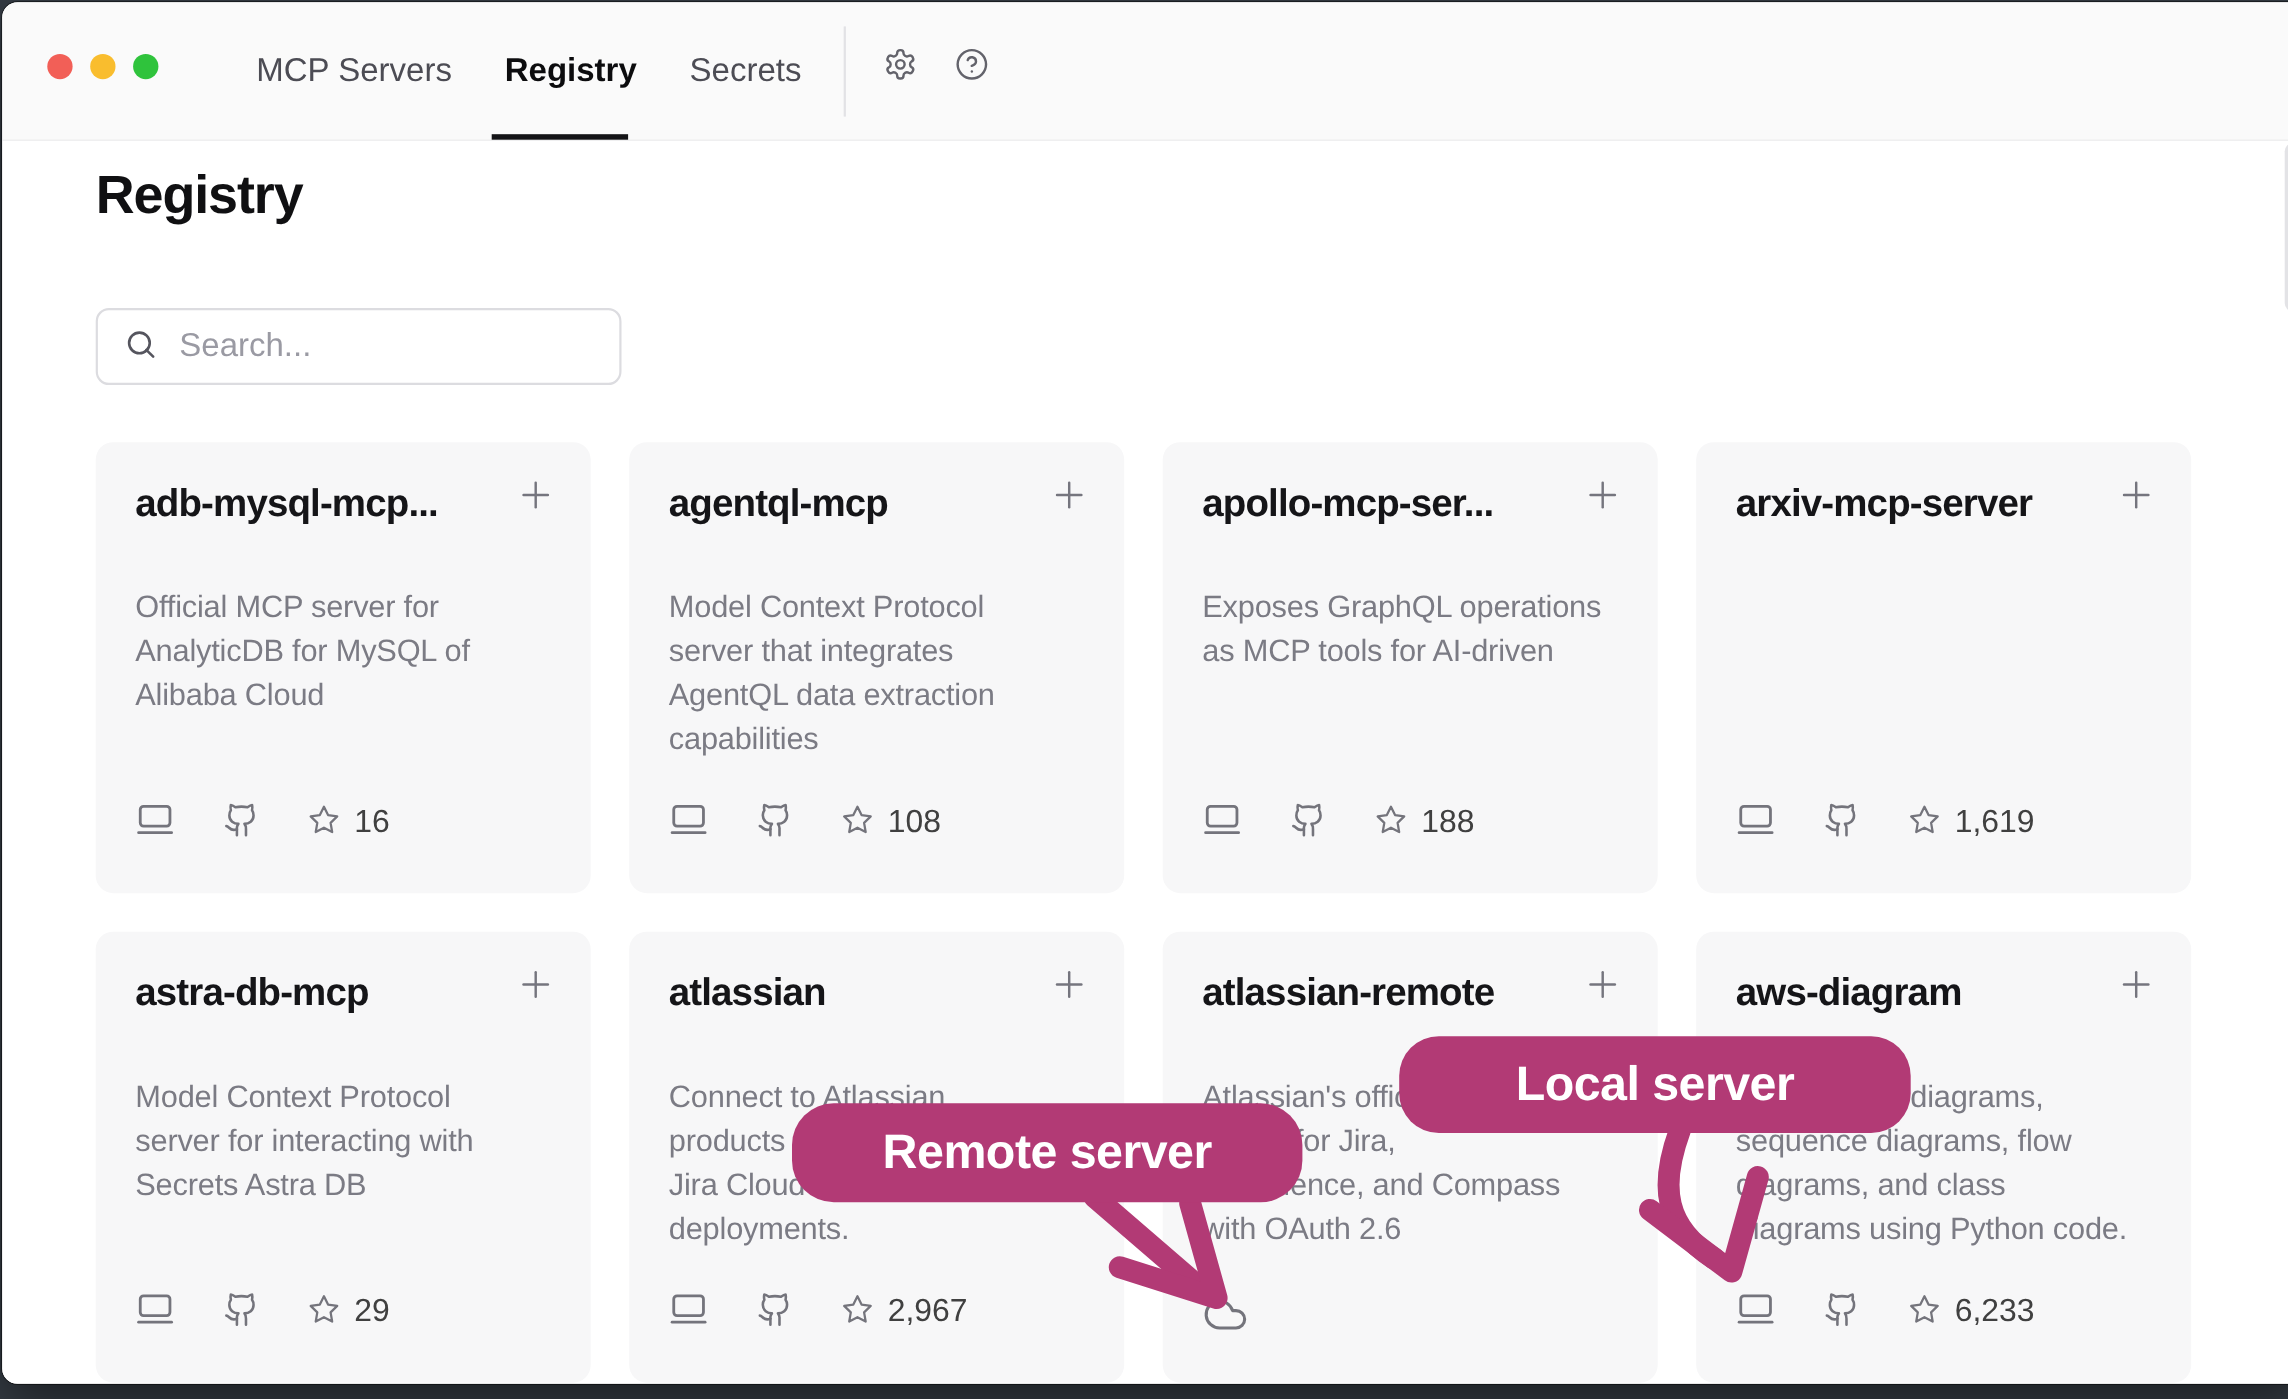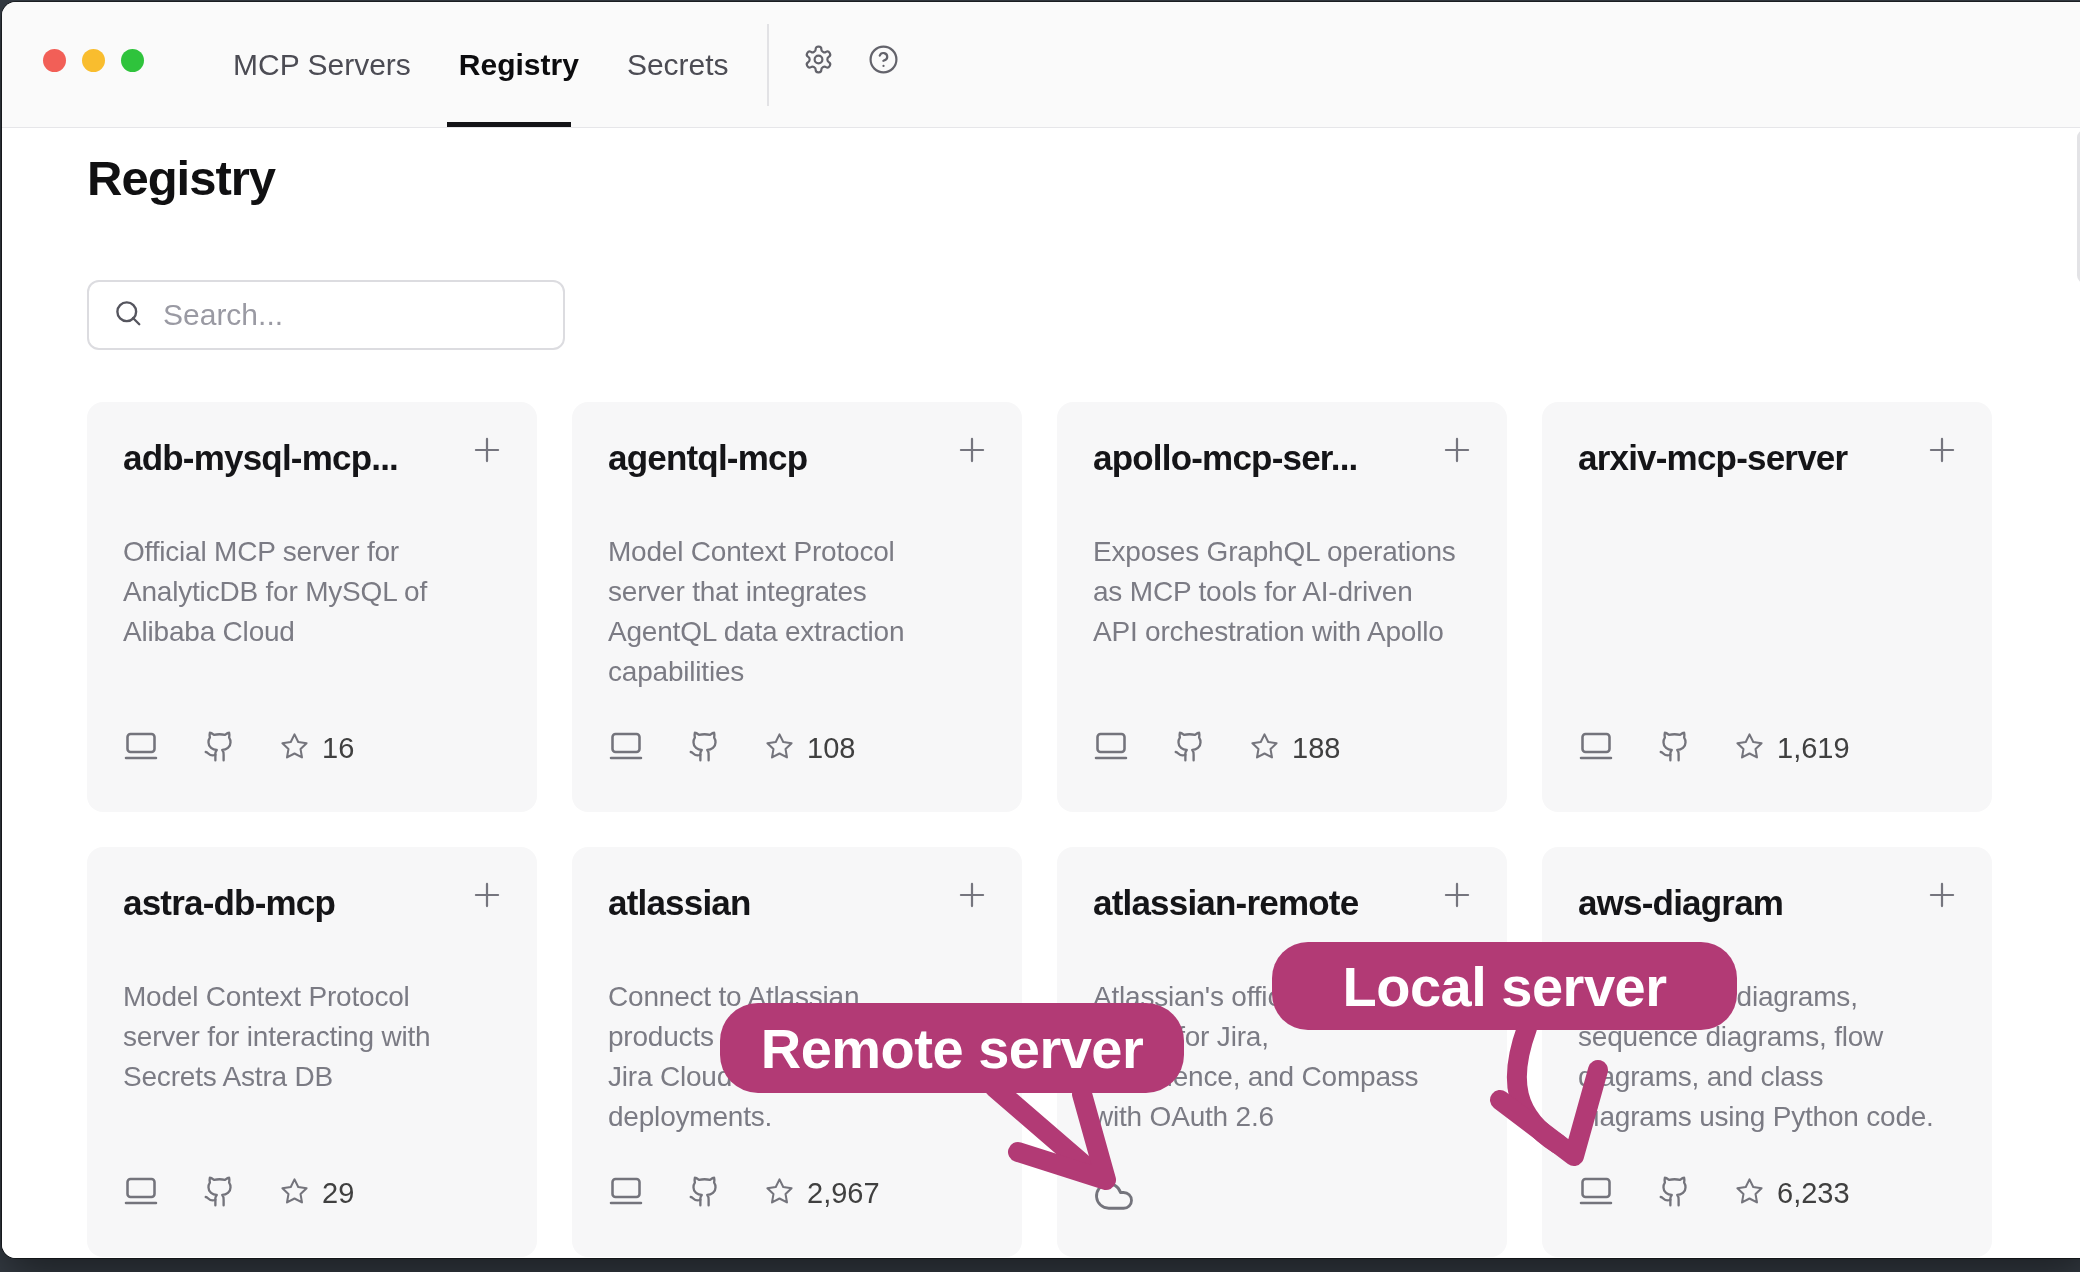--- a/index.html
+++ b/index.html
@@ -78,21 +78,21 @@
   .card-footer .ic-laptop svg{width:36px;height:36px;}
   .card-footer .ic-github svg{width:33px;height:33px;}
   .star-group{display:flex;align-items:center;gap:13px;}
   .star-group svg{width:29px;height:29px;}
   .star-count{font-size:29px;color:#404040;}
   .card-footer.remote{bottom:36px;}
   .card-footer .ic-cloud svg{width:42px;height:42px;}
   
   .callout{
     position:absolute;z-index:60;background:var(--accent,#b23a75);
-    color:#fff;font-weight:700;font-size:56px;letter-spacing:-0.5px;
+    color:#fff;font-weight:700;font-size:44px;letter-spacing:-0.5px;
     display:flex;align-items:center;justify-content:center;
   }
   .callout-remote{left:718px;top:1001px;width:464px;height:90px;border-radius:38px;}
   .callout-local{left:1270px;top:940px;width:465px;height:88px;border-radius:36px;}
   .arrow-layer{position:absolute;inset:0;z-index:55;pointer-events:none;}
   
   .scroll-thumb{
     position:absolute;right:4px;top:128px;width:15px;height:153px;
     border-radius:8px;background:#e3e3e6;z-index:70;
   }
@@ -219,21 +219,20 @@
       <span>
         <svg viewBox="0 0 24 24" fill="none" stroke="currentColor" stroke-width="1.4" stroke-linecap="round" width="38" height="38">
                 <path d="M5 12h14"></path>
                 <path d="M12 5v14"></path>
               </svg>
       </span>
     </div>
     <div class="card-desc">
             <div class="desc-line">Exposes GraphQL operations</div>
             <div class="desc-line">as MCP tools for AI-driven</div>
-            <div class="desc-line">API orchestration with Apollo</div>
           </div>
     <div class="card-footer">
             <span class="ic-laptop"><svg viewBox="0 0 24 24" fill="none" stroke="currentColor" stroke-width="1.7" stroke-linecap="round" stroke-linejoin="round">
                 <rect x="3" y="4" width="18" height="12" rx="2"></rect>
                 <path d="M2 20h20"></path>
               </svg></span>
             <span class="ic-github"><svg viewBox="0 0 24 24" fill="none" stroke="currentColor" stroke-width="1.7" stroke-linecap="round" stroke-linejoin="round">
                 <path d="M15 22v-4a4.8 4.8 0 0 0-1-3.5c3 0 6-2 6-5.5.08-1.25-.27-2.48-1-3.5.28-1.15.28-2.35 0-3.5 0 0-1 0-3 1.5-2.64-.5-5.36-.5-8 0C6 2 5 2 5 2c-.3 1.15-.3 2.35 0 3.5A5.403 5.403 0 0 0 4 9c0 3.5 3 5.5 6 5.5-.39.49-.68 1.05-.85 1.65-.17.6-.22 1.23-.15 1.85v4"></path>
                 <path d="M9 18c-4.51 2-5-2-7-2"></path>
               </svg></span>

